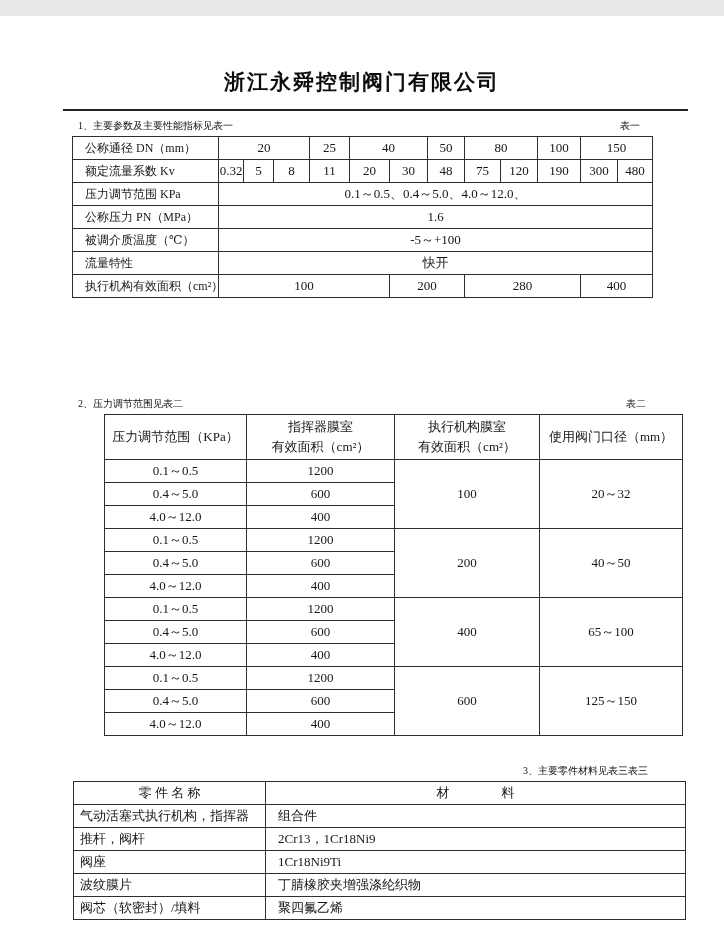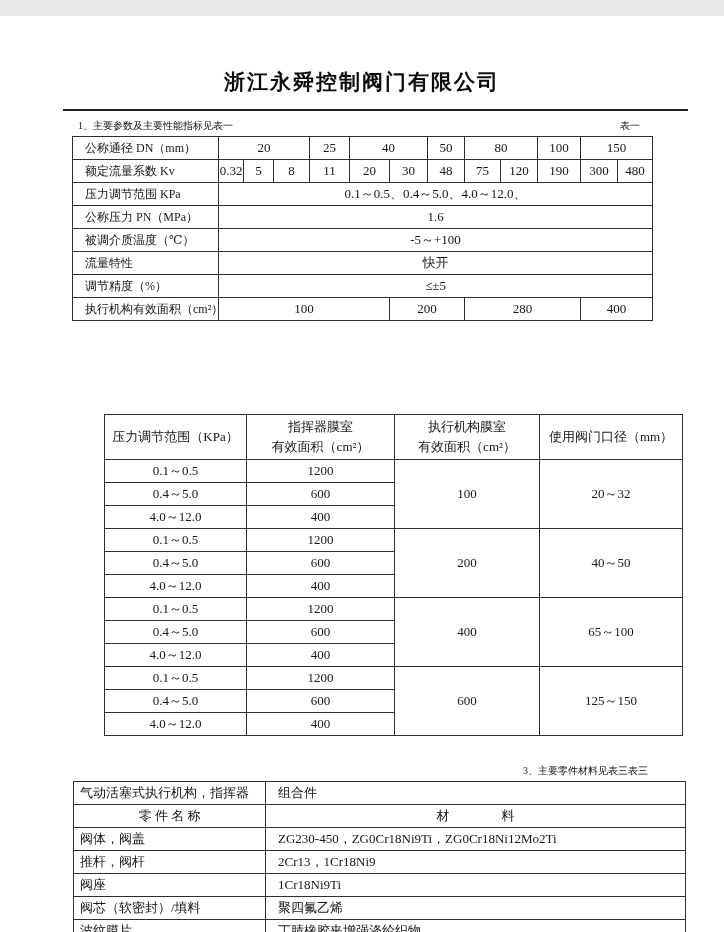--- a/index.html
+++ b/index.html
@@ -118,33 +118,33 @@
     </tr>
     <tr>
       <td class="lbl">被调介质温度（℃）</td>
       <td colspan="12">-5～+100</td>
     </tr>
     <tr>
       <td class="lbl">流量特性</td>
       <td colspan="12">快开</td>
     </tr>
     <tr>
-      <td class="lbl">调节精度（%）</td>
-      <td colspan="12">≤±5</td>
-    </tr>
-    <tr>
       <td class="lbl">执行机构有效面积（cm²）</td>
       <td colspan="5">100</td>
       <td colspan="2">200</td>
       <td colspan="3">280</td>
       <td colspan="2">400</td>
     </tr>
   </tbody>
     </table>
 
+  <div class="sec-head s2">
+    <span>2、压力调节范围见表二</span>
+    <span>表二</span>
+  </div>
 
   <table class="t2">
     <colgroup>
       <col style="width:142px">
         <col style="width:148px">
         <col style="width:145px">
         <col style="width:143px">
     </colgroup>
     <tbody>
         <tr>
@@ -223,43 +223,39 @@
     <span>表三</span>
   </div>
 
   <table class="t3">
     <colgroup>
       <col style="width:192px">
         <col style="width:420px">
     </colgroup>
     <tbody>
         <tr>
+      <th>零 件 名 称</th>
+      <th>材　　　　料</th>
+    </tr>
+    <tr>
       <td class="lbl">气动活塞式执行机构，指挥器</td>
       <td class="mat">组合件</td>
     </tr>
     <tr>
-      <th>零 件 名 称</th>
-      <th>材　　　　料</th>
-    </tr>
-    <tr>
-      <td class="lbl">阀体，阀盖</td>
-      <td class="mat">ZG230-450，ZG0Cr18Ni9Ti，ZG0Cr18Ni12Mo2Ti</td>
-    </tr>
-    <tr>
       <td class="lbl">推杆，阀杆</td>
       <td class="mat">2Cr13，1Cr18Ni9</td>
     </tr>
     <tr>
       <td class="lbl">阀座</td>
       <td class="mat">1Cr18Ni9Ti</td>
     </tr>
     <tr>
+      <td class="lbl">波纹膜片</td>
+      <td class="mat">丁腈橡胶夹增强涤纶织物</td>
+    </tr>
+    <tr>
       <td class="lbl">阀芯（软密封）/填料</td>
       <td class="mat">聚四氟乙烯</td>
     </tr>
-    <tr>
-      <td class="lbl">波纹膜片</td>
-      <td class="mat">丁腈橡胶夹增强涤纶织物</td>
-    </tr>
   </tbody>
     </table>
 
 </div>
 
 </body></html>

